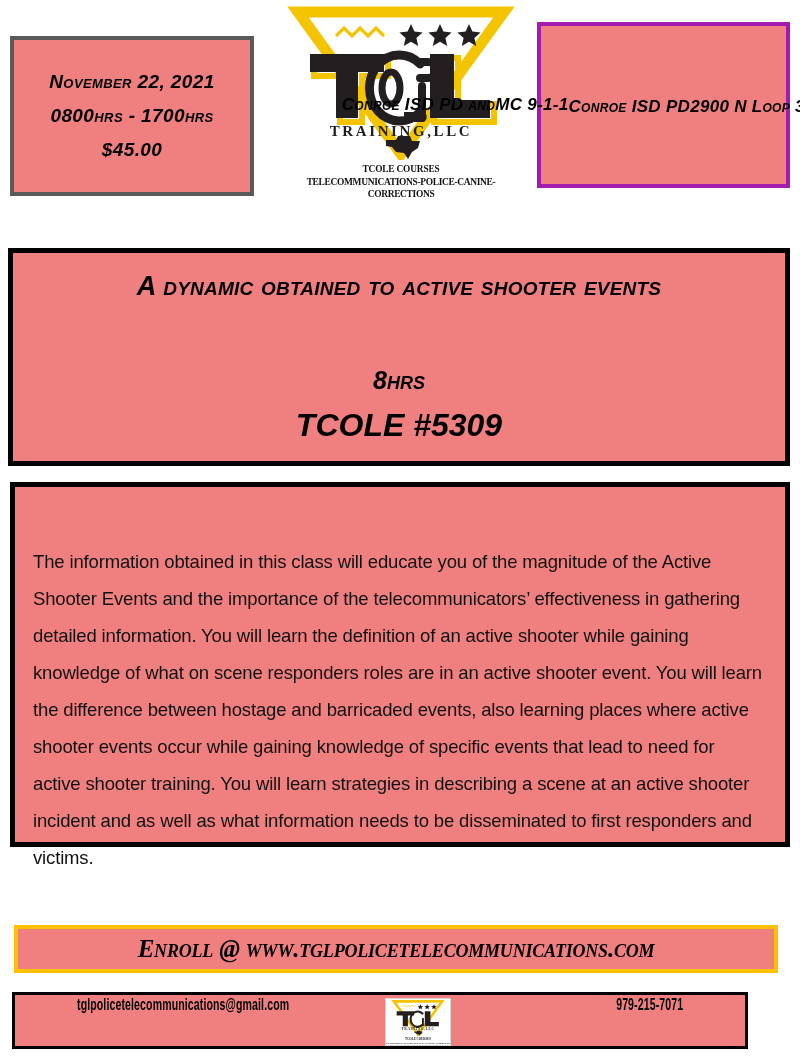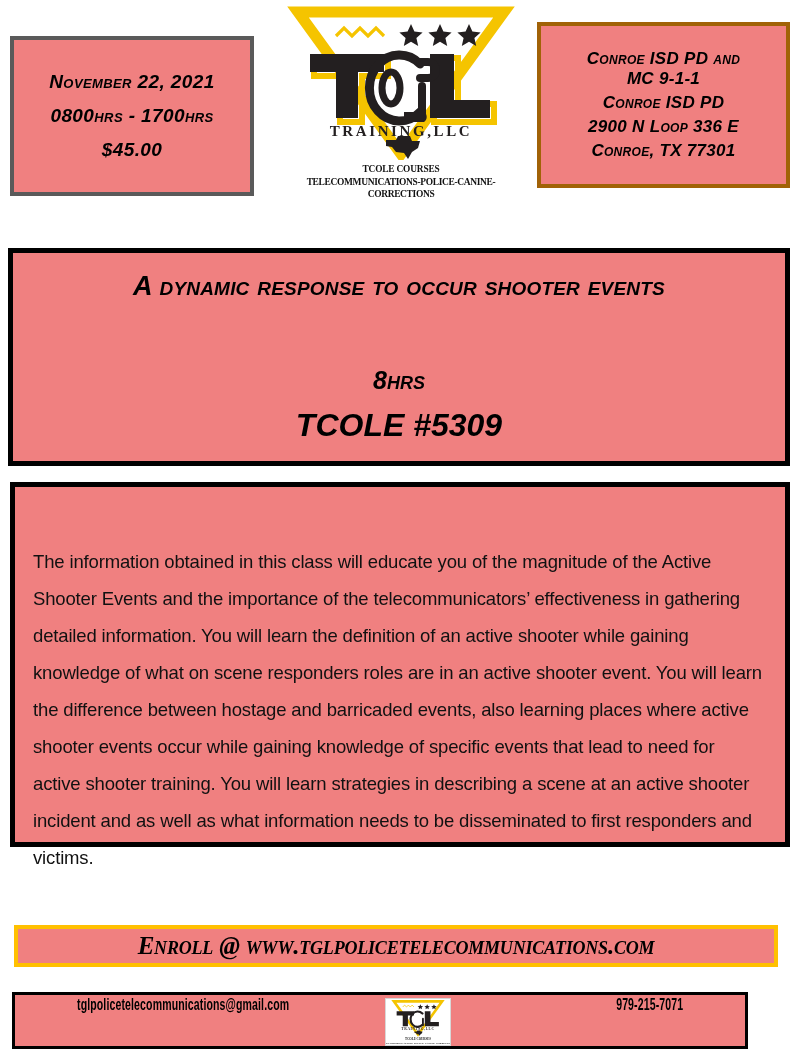--- a/index.html
+++ b/index.html
@@ -45,23 +45,23 @@
     margin: 6px 0;
     white-space: nowrap;
   }
 
   
   #location-box {
     left: 537px;
     top: 22px;
     width: 253px;
     height: 166px;
-    border: 4px solid #a16207;
-    display: flex;
-    flex-direction: column;
+    border: 4px solid #a21caf;
+    display: flex;
+    flex-direction: row;
     align-items: center;
     justify-content: center;
     padding: 4px 6px;
   }
   #location-box .line {
     font-family: "Liberation Sans", sans-serif;
     font-style: italic;
     font-weight: bold;
     font-variant: small-caps;
     font-size: 17px;
@@ -172,21 +172,21 @@
     color: #111;
     text-align: left;
     letter-spacing: -0.15px;
   }
 
   
   #enroll-box {
     left: 14px;
     top: 925px;
     width: 764px;
-    height: 42px;
+    height: 48px;
     border: 4px solid #FFC000;
     display: flex;
     align-items: center;
     justify-content: center;
   }
   #enroll-text {
     font-family: "Liberation Serif", serif;
     font-style: italic;
     font-weight: bold;
     font-variant: small-caps;
@@ -284,21 +284,21 @@
 
 <div class="box" id="location-box">
   <div class="line">Conroe ISD PD and</div>
   <div class="line tight">MC 9-1-1</div>
   <div class="line gap">Conroe ISD PD</div>
   <div class="line gap">2900 N Loop 336 E</div>
   <div class="line gap">Conroe, TX  77301</div>
 </div>
 
 <div class="box" id="title-box">
-  <div class="title-main">A dynamic response to occur shooter events</div>
+  <div class="title-main">A dynamic obtained to active shooter events</div>
   <div class="title-hours">8hrs</div>
   <div class="title-code">TCOLE #5309</div>
 </div>
 
 <div class="box" id="description-box">
   <div id="description-text">The information obtained in this class will educate you of the magnitude of the Active Shooter Events and the importance of the telecommunicators’ effectiveness in gathering detailed information.  You will learn the definition of an active shooter while gaining knowledge of what on scene responders roles are in an active shooter event. You will learn the difference between hostage and barricaded events, also learning places where active shooter events occur while gaining knowledge of specific events that lead to need for active shooter training. You will learn strategies in describing a scene at an active shooter incident and as well as what information needs to be disseminated to first responders and victims.</div>
 </div>
 
 <div class="box" id="enroll-box">
   <div id="enroll-text">Enroll @ www.tglpolicetelecommunications.com</div>

